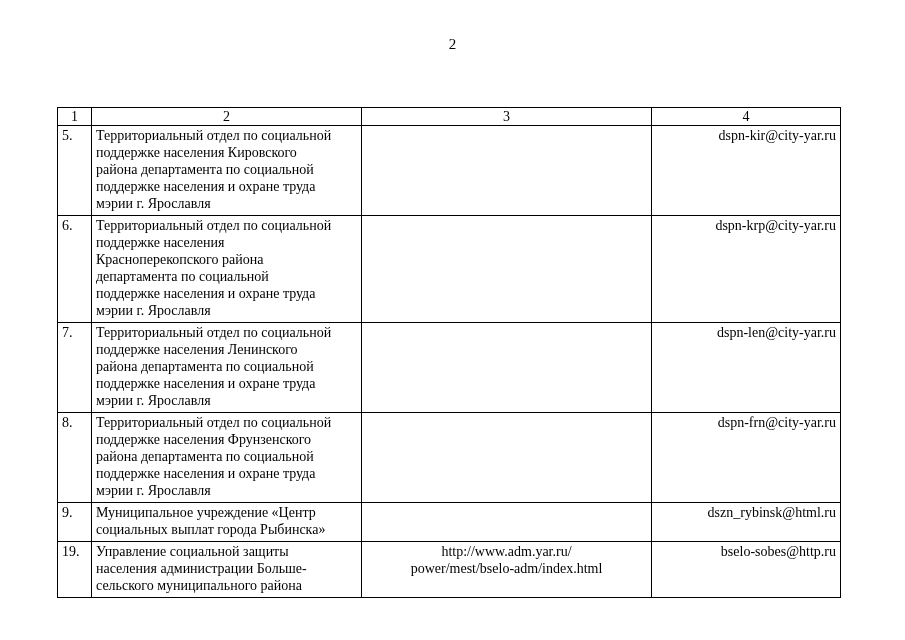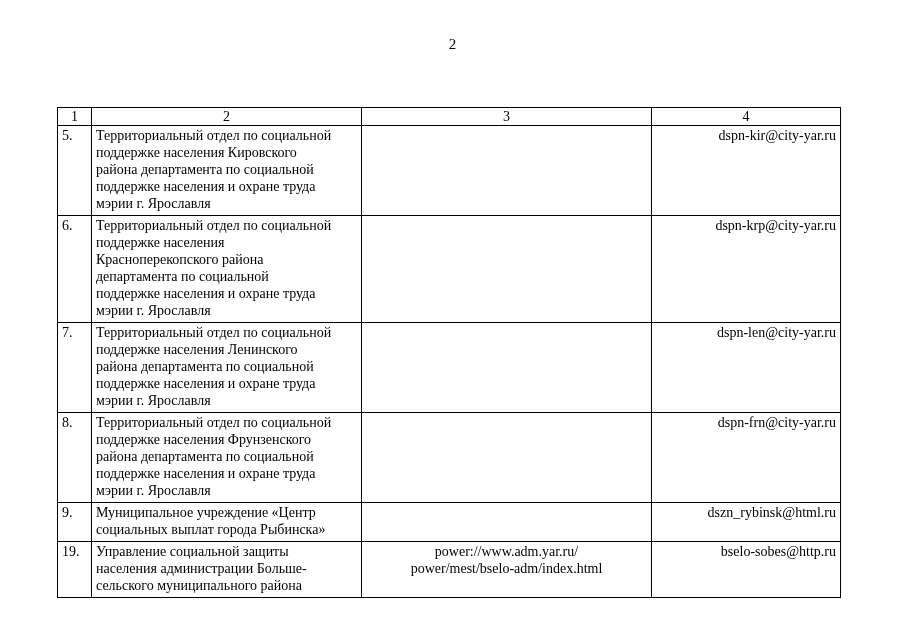--- a/index.html
+++ b/index.html
@@ -139,20 +139,20 @@
         <td class="c-name">Муниципальное учреждение «Центр
 социальных выплат города Рыбинска»</td>
         <td class="c-site"></td>
         <td class="c-email">dszn_rybinsk@html.ru</td>
       </tr>
       <tr>
         <td class="c-num">19.</td>
         <td class="c-name">Управление социальной защиты
 населения администрации Больше-
 сельского муниципального района</td>
-        <td class="c-site">power://www.adm.yar.ru/
+        <td class="c-site">http://www.adm.yar.ru/
 power/mest/bselo-adm/index.html</td>
         <td class="c-email">bselo-sobes@http.ru</td>
       </tr>
     </tbody>
   </table>
 
 </div>
 
 </body></html>

